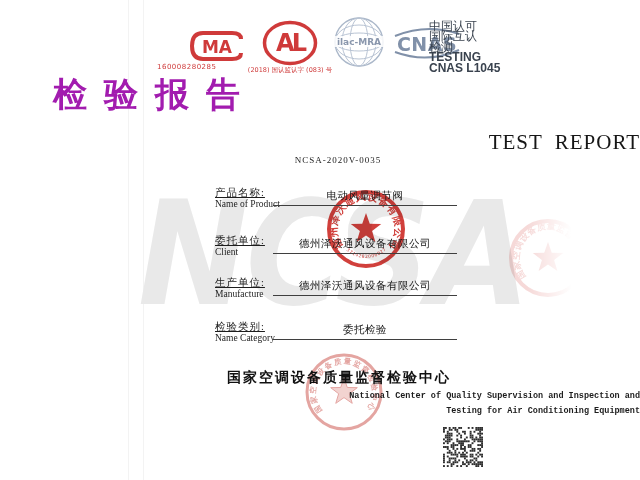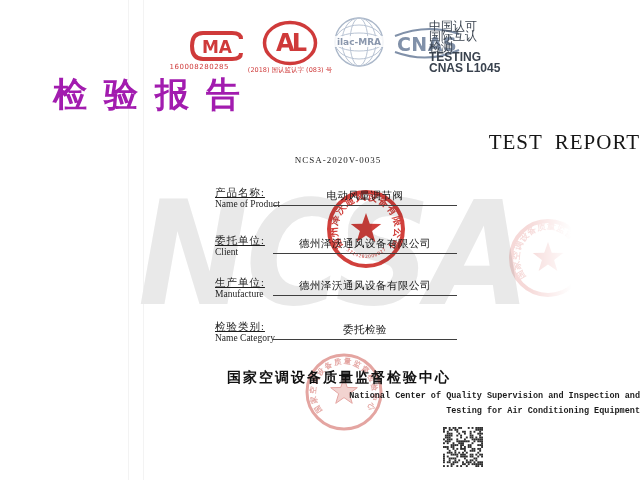--- a/index.html
+++ b/index.html
@@ -6,22 +6,22 @@
   body{width:640px;height:480px;background:#ffffff;overflow:hidden;position:relative;
        font-family:"Liberation Sans","DejaVu Sans",sans-serif;color:#1a1a1a;}
   .page{position:absolute;inset:0;background:#fff;}
   .abs{position:absolute;}
   .scanline{position:absolute;top:0;width:1px;height:480px;background:#f3f3f3;}
   .watermark{position:absolute;left:138px;top:182px;z-index:0;
      font:italic bold 170px "DejaVu Sans",sans-serif;color:#e9e9e9;letter-spacing:-4px;
      transform:scale(0.78,0.85);transform-origin:top left;line-height:1;user-select:none;}
   .content{position:absolute;inset:0;z-index:1;}
   
-  .cma-num{position:absolute;left:157px;top:63px;width:64px;text-align:right;
-     font:7px "DejaVu Sans",sans-serif;color:#cf3a3a;letter-spacing:.5px;margin-left:8px;}
+  .cma-num{position:absolute;left:157px;top:63px;width:64px;text-align:left;
+     font:7px "DejaVu Sans",sans-serif;color:#cf3a3a;letter-spacing:.5px;}
   .cal-cap{position:absolute;left:230px;top:66px;width:120px;text-align:center;
      font:6.5px "DejaVu Sans",sans-serif;color:#cf3a3a;}
   .accred{position:absolute;left:429px;top:21px;font-size:12px;line-height:10.4px;color:#39424e;}
   .accred .b{font-weight:bold;}
   
   .title-zh{position:absolute;left:36px;right:0;top:72px;
      font:bold 34px "DejaVu Sans",sans-serif;color:#a21caf;letter-spacing:17px;padding-left:17px;}
   .title-en{position:absolute;left:36px;right:0;top:130px;text-align:right;
      font:21px "Liberation Serif","DejaVu Serif",serif;letter-spacing:1px;word-spacing:6px;color:#161616;}
   .report-no{position:absolute;left:36px;right:0;top:155px;text-align:center;

